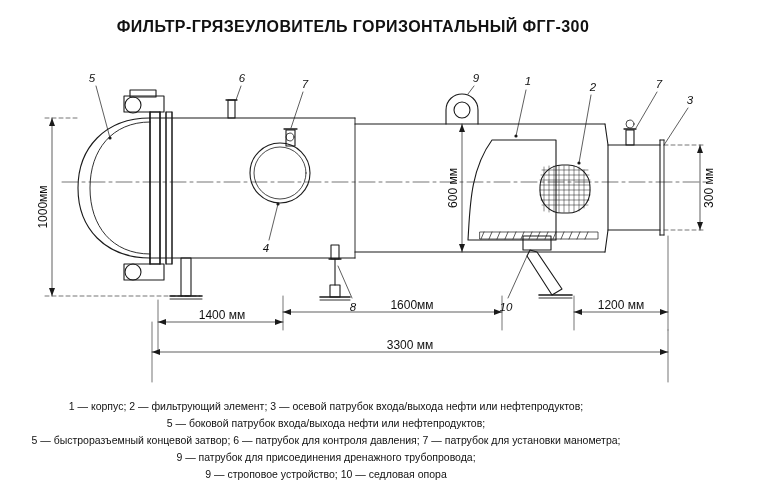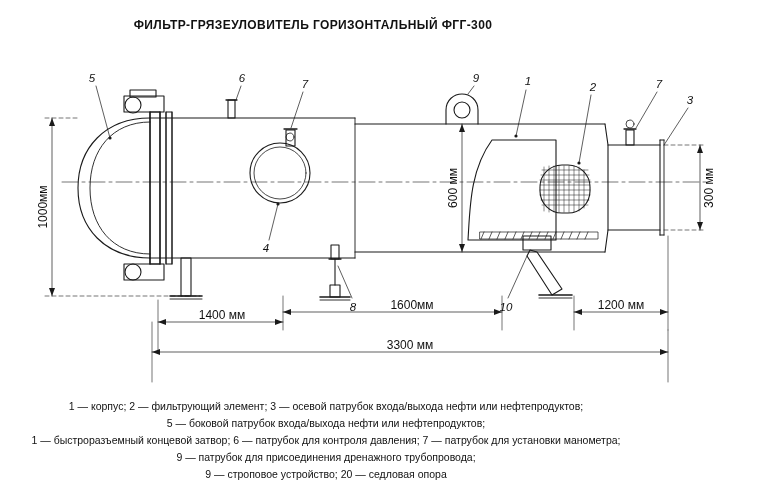--- a/index.html
+++ b/index.html
@@ -17,25 +17,26 @@
     height: 496px;
     overflow: hidden;
     background: #ffffff;
   }
   #title {
     position: absolute;
     top: 18px;
     left: 0;
     width: 626px;
     text-align: center;
-    font-size: 12px;
+    font-size: 16px;
     letter-spacing: 0.4px;
     font-weight: 700;
     color: #111;
     white-space: nowrap;
+    padding-left: 40px;
   }
   svg#drawing {
     position: absolute;
     top: 0;
     left: 0;
   }
   .legend {
     position: absolute;
     left: 0;
     top: 398px;
@@ -249,18 +250,18 @@
       <text x="690" y="104" font-size="11.5" font-style="italic" text-anchor="middle">3</text>
       <text x="266" y="252" font-size="11.5" font-style="italic" text-anchor="middle">4</text>
       <text x="353" y="311" font-size="11.5" font-style="italic" text-anchor="middle">8</text>
       <text x="506" y="311" font-size="11.5" font-style="italic" text-anchor="middle">10</text>
     </g>
   </svg>
 
   <div class="legend">
     <div>1 — корпус;  2 — фильтрующий элемент;  3 — осевой патрубок входа/выхода нефти или нефтепродуктов;</div>
     <div>5 — боковой патрубок входа/выхода нефти или нефтепродуктов;</div>
-    <div>1 — быстроразъемный концевой затвор;  6 — патрубок для контроля давления;  7 — патрубок для установки манометра;</div>
+    <div>5 — быстроразъемный концевой затвор;  6 — патрубок для контроля давления;  7 — патрубок для установки манометра;</div>
     <div>9 — патрубок для присоединения дренажного трубопровода;</div>
-    <div>9 — строповое устройство;  20 — седловая опора</div>
+    <div>9 — строповое устройство;  10 — седловая опора</div>
   </div>
 
 </div>
 
 </body></html>

